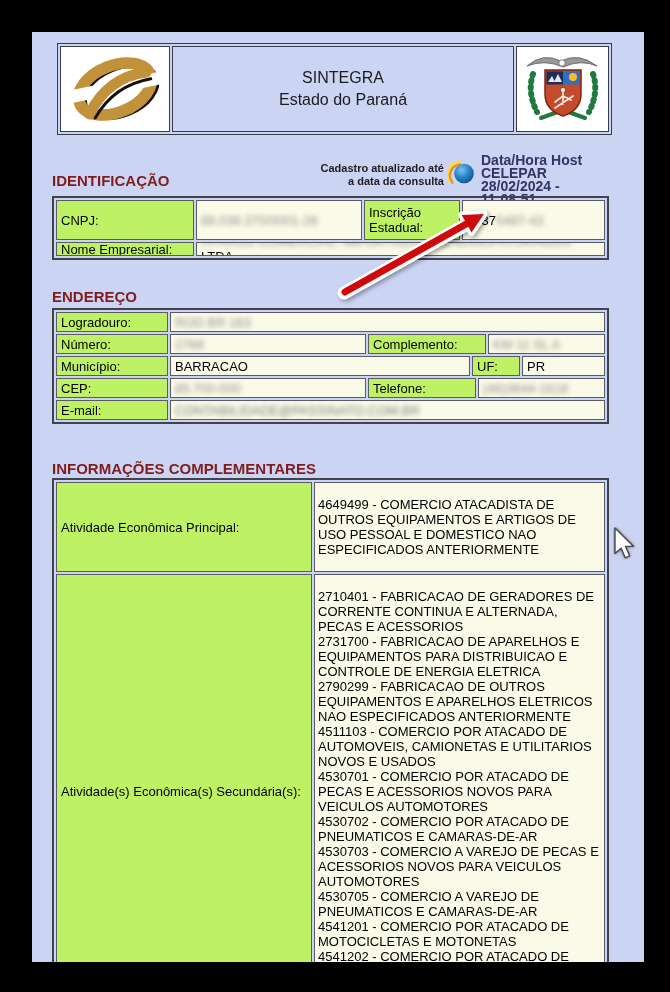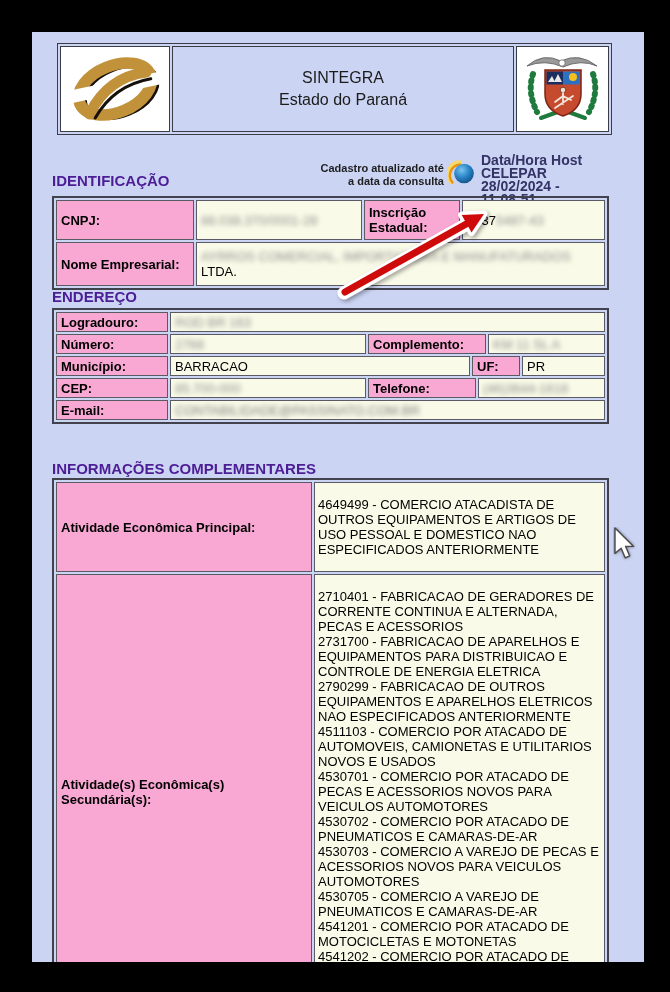--- a/index.html
+++ b/index.html
@@ -10,40 +10,40 @@
   .page{position:absolute;left:32px;top:32px;width:612px;height:930px;background:#ccd4f4;overflow:hidden;}
 
   
   .hdr{position:absolute;left:25px;top:11px;width:549px;height:86px;border:1px solid #3c3c46;padding:2px;display:flex;gap:2px;}
   .hdr-cell{border:1px solid #3c3c46;display:flex;align-items:center;justify-content:center;box-sizing:border-box;}
   .hdr-logo{width:110px;background:#fff;}
   .hdr-title{flex:1;flex-direction:column;text-align:center;color:#1b1b1b;font-size:16px;line-height:22px;}
   .hdr-arms{width:93px;background:#fff;}
 
   
-  .sec-heading{position:absolute;font-size:15px;font-weight:bold;color:#4c1d95;letter-spacing:0px;}
+  .sec-heading{position:absolute;font-size:15px;font-weight:bold;color:#7f1d1d;letter-spacing:0px;}
   .h-ident{left:20px;top:140px;}
   .h-end{left:20px;top:256px;}
   .h-info{left:20px;top:428px;}
   .note{position:absolute;left:240px;top:130px;width:172px;text-align:right;font-size:11px;font-weight:bold;color:#1e1e1e;line-height:13px;}
   .celepar{position:absolute;left:416px;top:127px;width:30px;height:30px;}
   .hostinfo{position:absolute;left:449px;top:122px;width:132px;font-size:14px;font-weight:bold;color:#333366;line-height:13px;}
 
   
   .tbl{position:absolute;left:20px;border:2px solid #42424c;padding:2px;width:549px;box-sizing:content-box;}
   .trow{display:flex;gap:2px;margin-bottom:2px;}
   .trow:last-child{margin-bottom:0;}
   .cell{border:1px solid #5a5a64;box-sizing:border-box;display:flex;align-items:center;padding:1px 4px;font-size:13px;line-height:15px;overflow:hidden;}
-  .lab{background:#f9a8d4;font-weight:bold;}
+  .lab{background:#bef264;font-weight:normal;}
   .val{background:#fafae8;}
   .grow{flex:1;}
 
   .t-ident{top:164px;}
   .r-id1{height:40px;}
-  .r-id2{height:44px;}
+  .r-id2{height:14px;}
   .c-cnpj-l{width:138px;}
   .c-cnpj-v{width:166px;}
   .c-ie-l{width:96px;}
   .c-nome-l{width:138px;}
   .col{flex-direction:column;align-items:flex-start;justify-content:center;}
 
   .t-end{top:276px;}
   .t-end .trow{height:20px;}
   .w-lab{width:112px;}
   .w-val-m{width:196px;}

